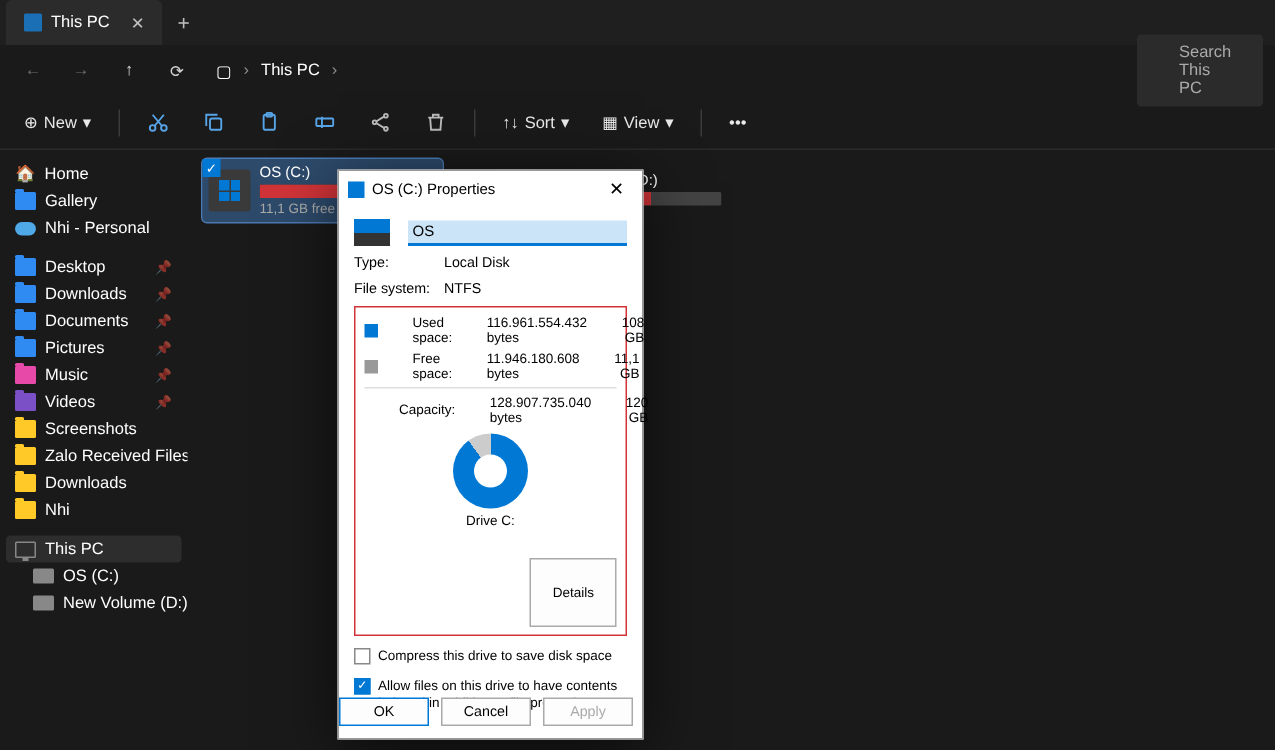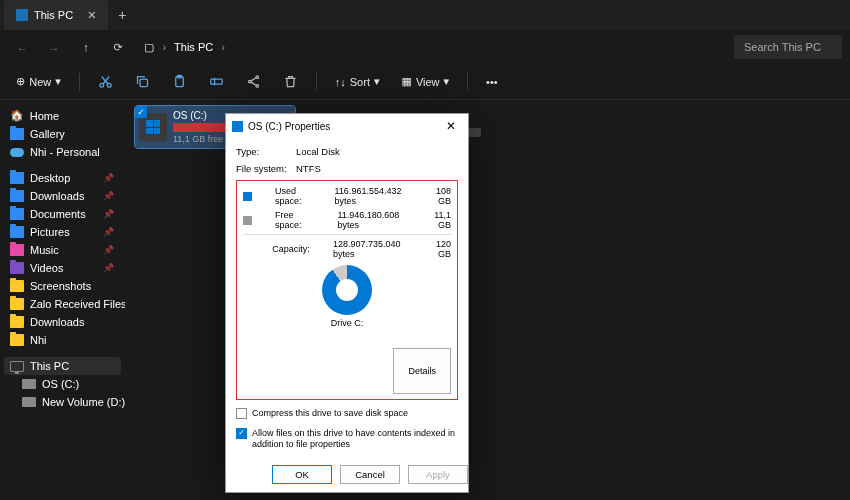--- a/index.html
+++ b/index.html
@@ -7,21 +7,21 @@
 .titlebar{height:30px;background:#1f1f1f;display:flex;align-items:center}
 .tab{display:flex;align-items:center;gap:6px;padding:0 12px;height:30px;background:#2b2b2b;border-radius:4px 4px 0 0;margin-left:4px}
 .tab .ico{width:12px;height:12px;background:#1a6fb5;border-radius:1px}
 .tab-close{margin-left:8px;opacity:.7;cursor:pointer}
 .new-tab{margin-left:10px;opacity:.7;cursor:pointer;font-size:14px}
 .toolbar{height:34px;background:#1a1a1a;display:flex;align-items:center;padding:0 8px;gap:4px}
 .tbtn{width:28px;height:28px;display:flex;align-items:center;justify-content:center;opacity:.8;cursor:pointer;border-radius:3px}
 .tbtn.dis{opacity:.35}
 .pathbox{display:flex;align-items:center;gap:8px;flex:1;padding:0 8px}
 .pathbox .sep{opacity:.5}
-.search{background:#2b2b2b;padding:6px 10px;border-radius:3px;width:108px;color:#aaa;font-size:11px}
+.search{background:#2b2b2b;padding:6px 28px;border-radius:3px;width:84px;color:#aaa;font-size:11px}
 .cmdbar{height:36px;background:#1a1a1a;display:flex;align-items:center;padding:0 10px;gap:10px;border-bottom:1px solid #2a2a2a}
 .cmd{display:flex;align-items:center;gap:4px;opacity:.9;cursor:pointer;padding:4px 6px;border-radius:3px;font-size:11px}
 .cmd svg{width:15px;height:15px}
 .vdiv{width:1px;height:18px;background:#3a3a3a;margin:0 2px}
 .body{display:flex;height:calc(500px - 100px)}
 .sidebar{width:125px;background:#1a1a1a;padding:6px 4px;overflow:hidden}
 .side-item{display:flex;align-items:center;gap:6px;padding:3px 6px;cursor:pointer;border-radius:3px;font-size:11px;white-space:nowrap}
 .side-item.active{background:#2d2d2d}
 .side-item .pin{margin-left:auto;opacity:.5;font-size:9px}
 .side-sep{height:8px}
@@ -42,21 +42,21 @@
 .drive-tile .dicon .win span{background:#0078d4}
 .drive-info{flex:1;overflow:hidden}
 .drive-info .nm{font-size:10px;margin-bottom:2px}
 .bar{height:9px;background:#444;border-radius:1px;overflow:hidden;margin-bottom:2px}
 .bar .fill{height:100%;background:#d13438}
 .drive-info .sub{font-size:9px;color:#aaa}
 .drives-row{display:flex;gap:30px}
 .check{width:12px;height:12px;background:#0078d4;color:#fff;display:flex;align-items:center;justify-content:center;font-size:9px;position:absolute;top:0;left:0}
 
 
-.dialog{position:absolute;left:225px;top:113px;width:244px;height:380px;background:#fff;color:#000;border:1px solid #999;box-shadow:0 8px 40px rgba(0,0,0,.6);font-size:10px}
+.dialog{position:absolute;left:225px;top:113px;width:204px;height:380px;background:#fff;color:#000;border:1px solid #999;box-shadow:0 8px 40px rgba(0,0,0,.6);font-size:10px}
 .dlg-title{height:24px;display:flex;align-items:center;padding:0 6px;gap:5px;font-size:10px}
 .dlg-title .ico{width:11px;height:11px;background:#0078d4}
 .dlg-close{margin-left:auto;cursor:pointer;padding:2px 6px;font-size:12px}
 .tabs-row{display:flex;flex-wrap:wrap;font-size:9px;border-bottom:1px solid #ccc}
 .tabs-row span{padding:3px 0;text-align:center;cursor:pointer}
 .tabs-row .r1 span{width:33.33%}
 .tabs-row .r2 span{width:25%}
 .r1,.r2{display:flex;width:100%}
 .tabs-row span.active{border-bottom:2px solid #0078d4}
 .dlg-body{padding:8px 10px}
@@ -71,21 +71,21 @@
 .stat-row .sv{flex:1;text-align:left}
 .stat-row .sg{width:40px;text-align:right}
 .stat-sep{height:1px;background:#ddd;margin:4px 0}
 .pie{width:50px;height:50px;border-radius:50%;margin:6px auto 3px;background:conic-gradient(#0078d4 0 324deg,#ccc 324deg 360deg);position:relative}
 .pie::after{content:"";position:absolute;inset:14px;background:#fff;border-radius:50%}
 .drive-label{text-align:center;font-size:9px;margin-bottom:20px}
 .details-btn{float:right;padding:17px 14px;border:1px solid #aaa;background:#fdfdfd;font-size:9px;cursor:pointer}
 .chk-row{display:flex;align-items:flex-start;gap:5px;font-size:9px;margin-top:8px;line-height:1.3}
 .chk{width:11px;height:11px;border:1px solid #888;flex-shrink:0;display:flex;align-items:center;justify-content:center}
 .chk.on{background:#0078d4;border-color:#0078d4;color:#fff;font-size:8px}
-.dlg-foot{position:absolute;bottom:8px;left:0;right:0;display:flex;justify-content:flex-end;gap:8px}
+.dlg-foot{position:absolute;bottom:8px;left:0;right:0;display:flex;justify-content:flex-start;gap:8px}
 .dlg-foot button{padding:3px 0;width:60px;border:1px solid #aaa;background:#fdfdfd;font-size:9.5px;cursor:pointer}
 .dlg-foot button.def{border-color:#0078d4}
 .dlg-foot button.dis{color:#aaa}
 .clr{clear:both}
 </style>
 </head>
 <body>
 
 <div class="titlebar">
   <div class="tab">
@@ -271,20 +271,24 @@
 </div>
 
 <div class="dialog">
   <div class="dlg-title">
     <span class="ico"></span>
     <span>OS (C:) Properties</span>
     <span class="dlg-close">✕</span>
   </div>
   <div class="dlg-body">
     <div class="dlg-row">
+      <span style="width:24px;height:18px;background:linear-gradient(#0078d4 50%,#333 50%);margin-right:12px"></span>
+      <div class="namebox">OS</div>
+    </div>
+    <div class="dlg-row">
         <span class="lab">Type:</span>
         <span>Local Disk</span>
       </div>
     <div class="dlg-row">
         <span class="lab">File system:</span>
         <span>NTFS</span>
       </div>
 
     <div class="stats">
       <div class="stat-row">

